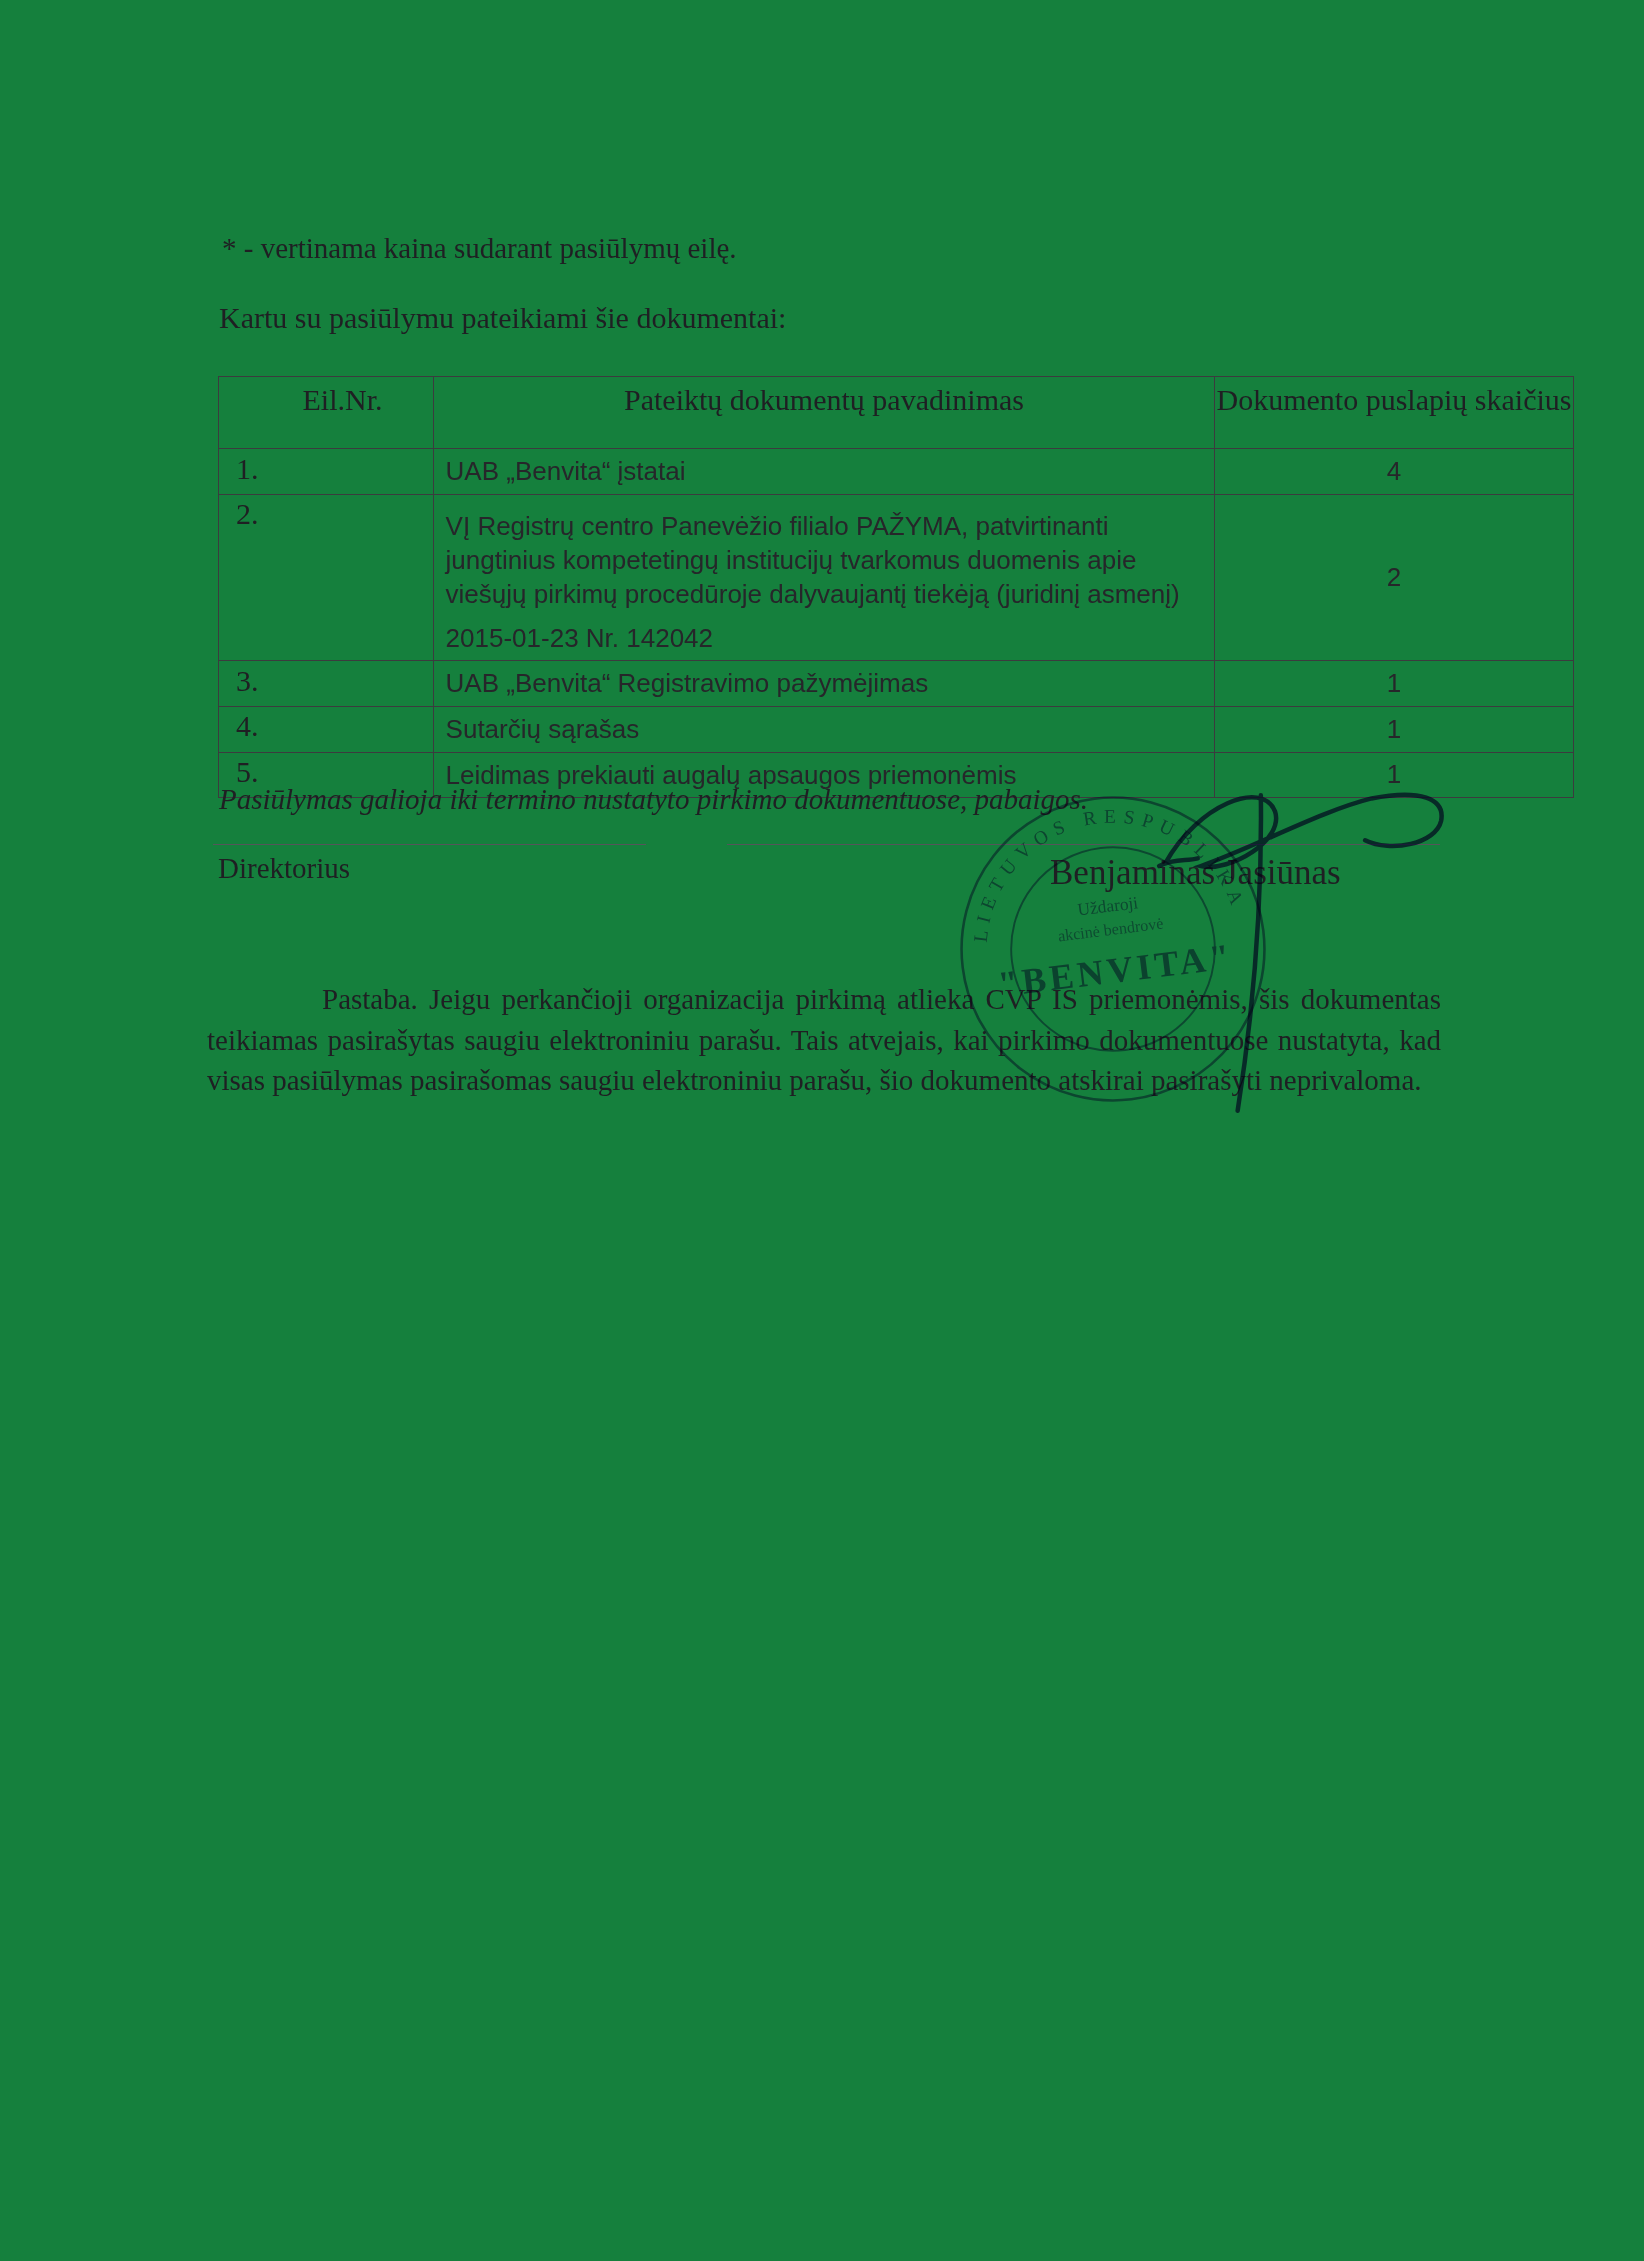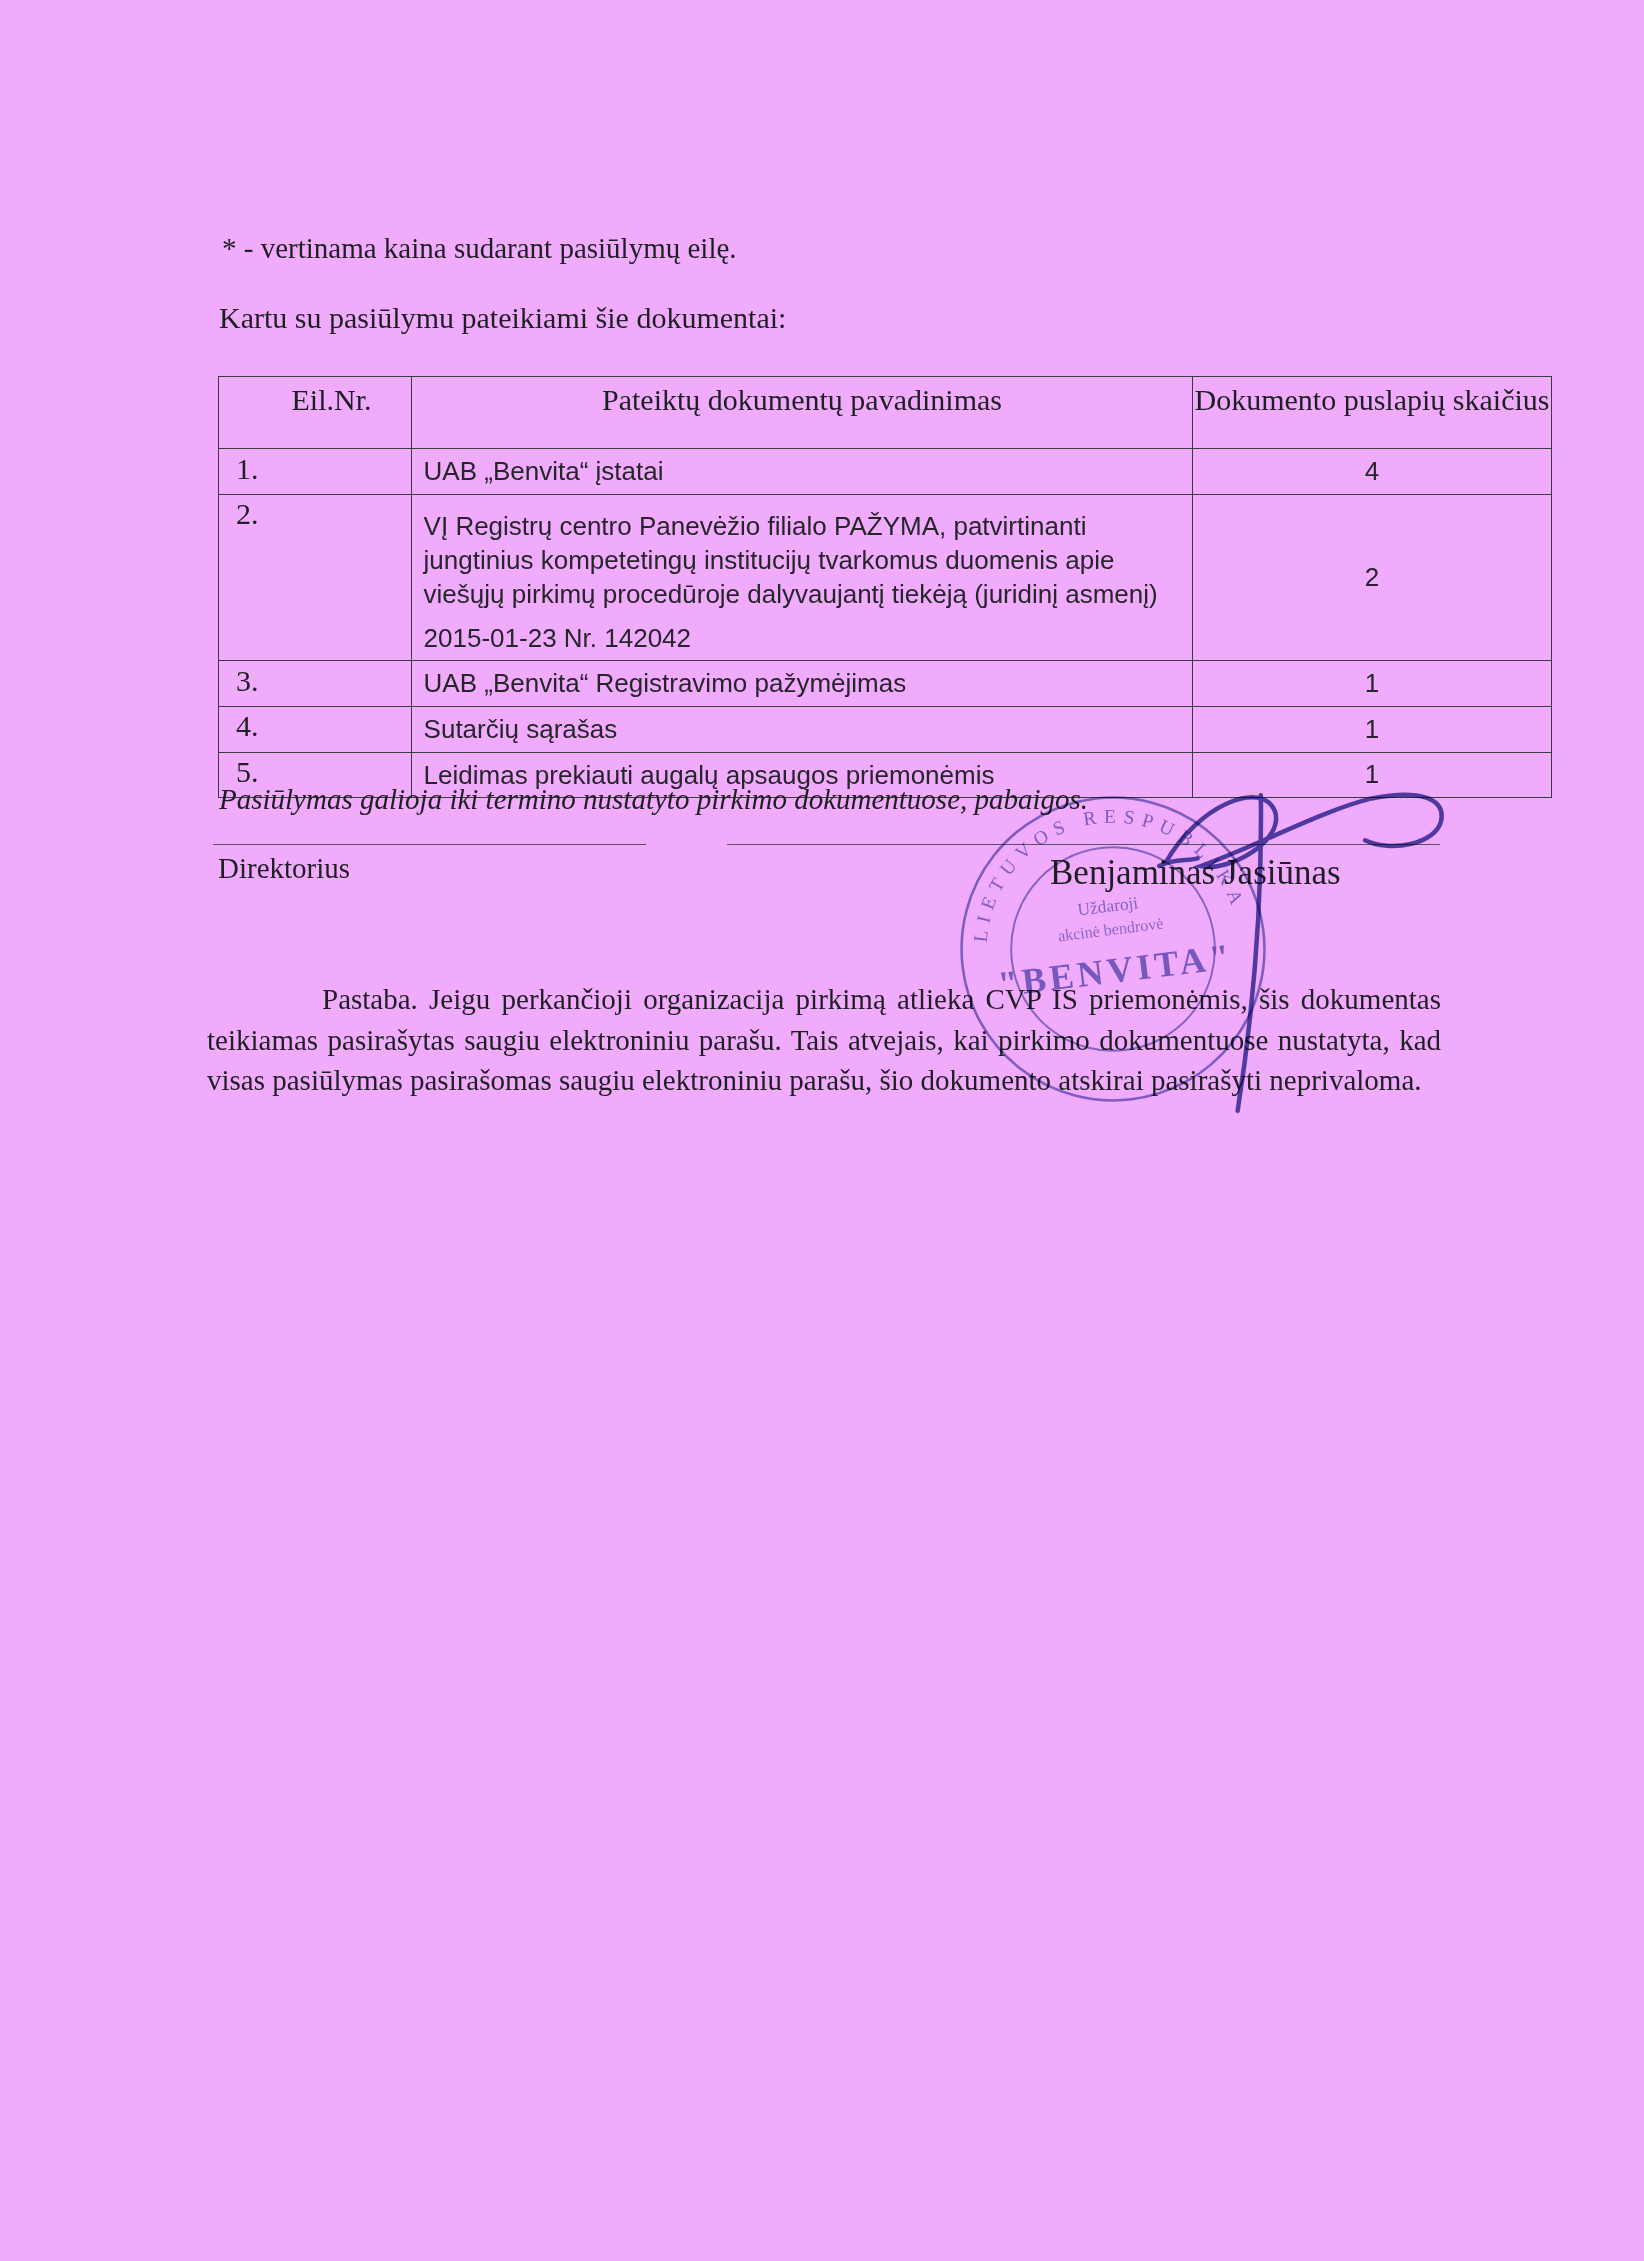--- a/index.html
+++ b/index.html
@@ -2,21 +2,21 @@
 <html style="font-size:10.3px"><head>
 <meta charset="utf-8">
 <style>
   * { margin: 0; padding: 0; box-sizing: border-box; }
   html, body { width: 1644px; height: 2261px; }
   body { background: #e9e9e7; }
   .page {
     position: relative;
     width: 1644px;
     height: 2261px;
-    background: #f0abfc;
+    background: #15803d;
     font-family: "Liberation Serif", serif;
     color: #1f1f23;
     overflow: hidden;
   }
   .abs { position: absolute; }
 
   .footnote { left: 222px; top: 232px; font-size: 29px; }
   .intro    { left: 219px; top: 301px; font-size: 30px; }
 
   .table-wrap { left: 218px; top: 376px; width: 1334px; }
@@ -31,21 +31,21 @@
   table.docs th {
     font-family: "Liberation Serif", serif;
     font-weight: normal;
     font-size: 30px;
     vertical-align: top;
     text-align: center;
     padding-top: 6.4px;
     height: 72px;
     line-height: 1.15;
   }
-  th.col-nr    { width: 193px; padding-left: 33px; }
+  th.col-nr    { width: 215px; padding-left: 33px; }
   th.col-title { width: 781px; }
   th.col-pages { width: 359px; }
   td.nr {
     font-family: "Liberation Serif", serif;
     font-size: 30px;
     vertical-align: top;
     padding: 2.6px 0 0 17px;
   }
   td.title {
     font-family: "Liberation Sans", sans-serif;

